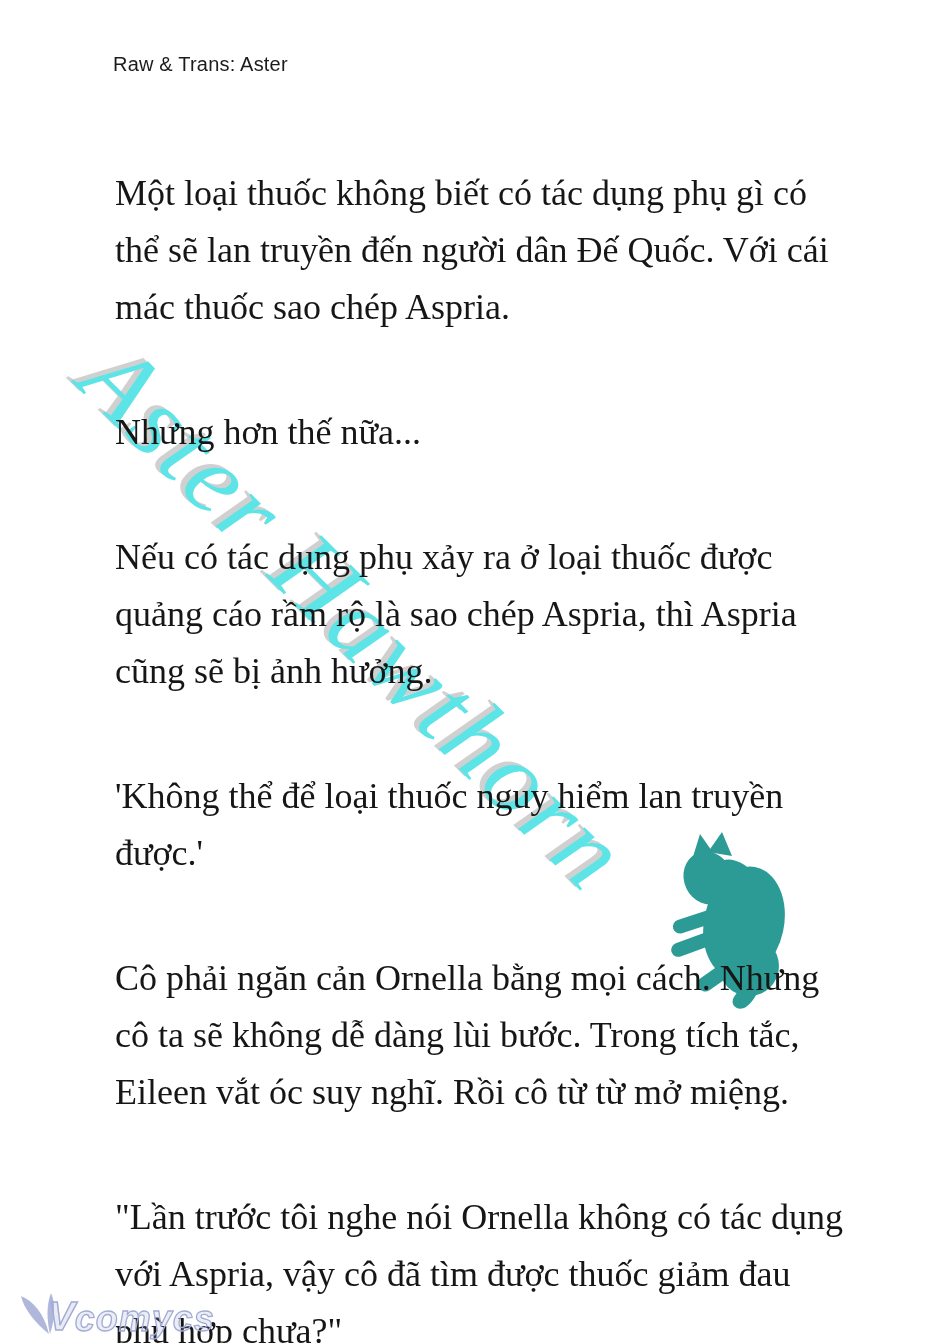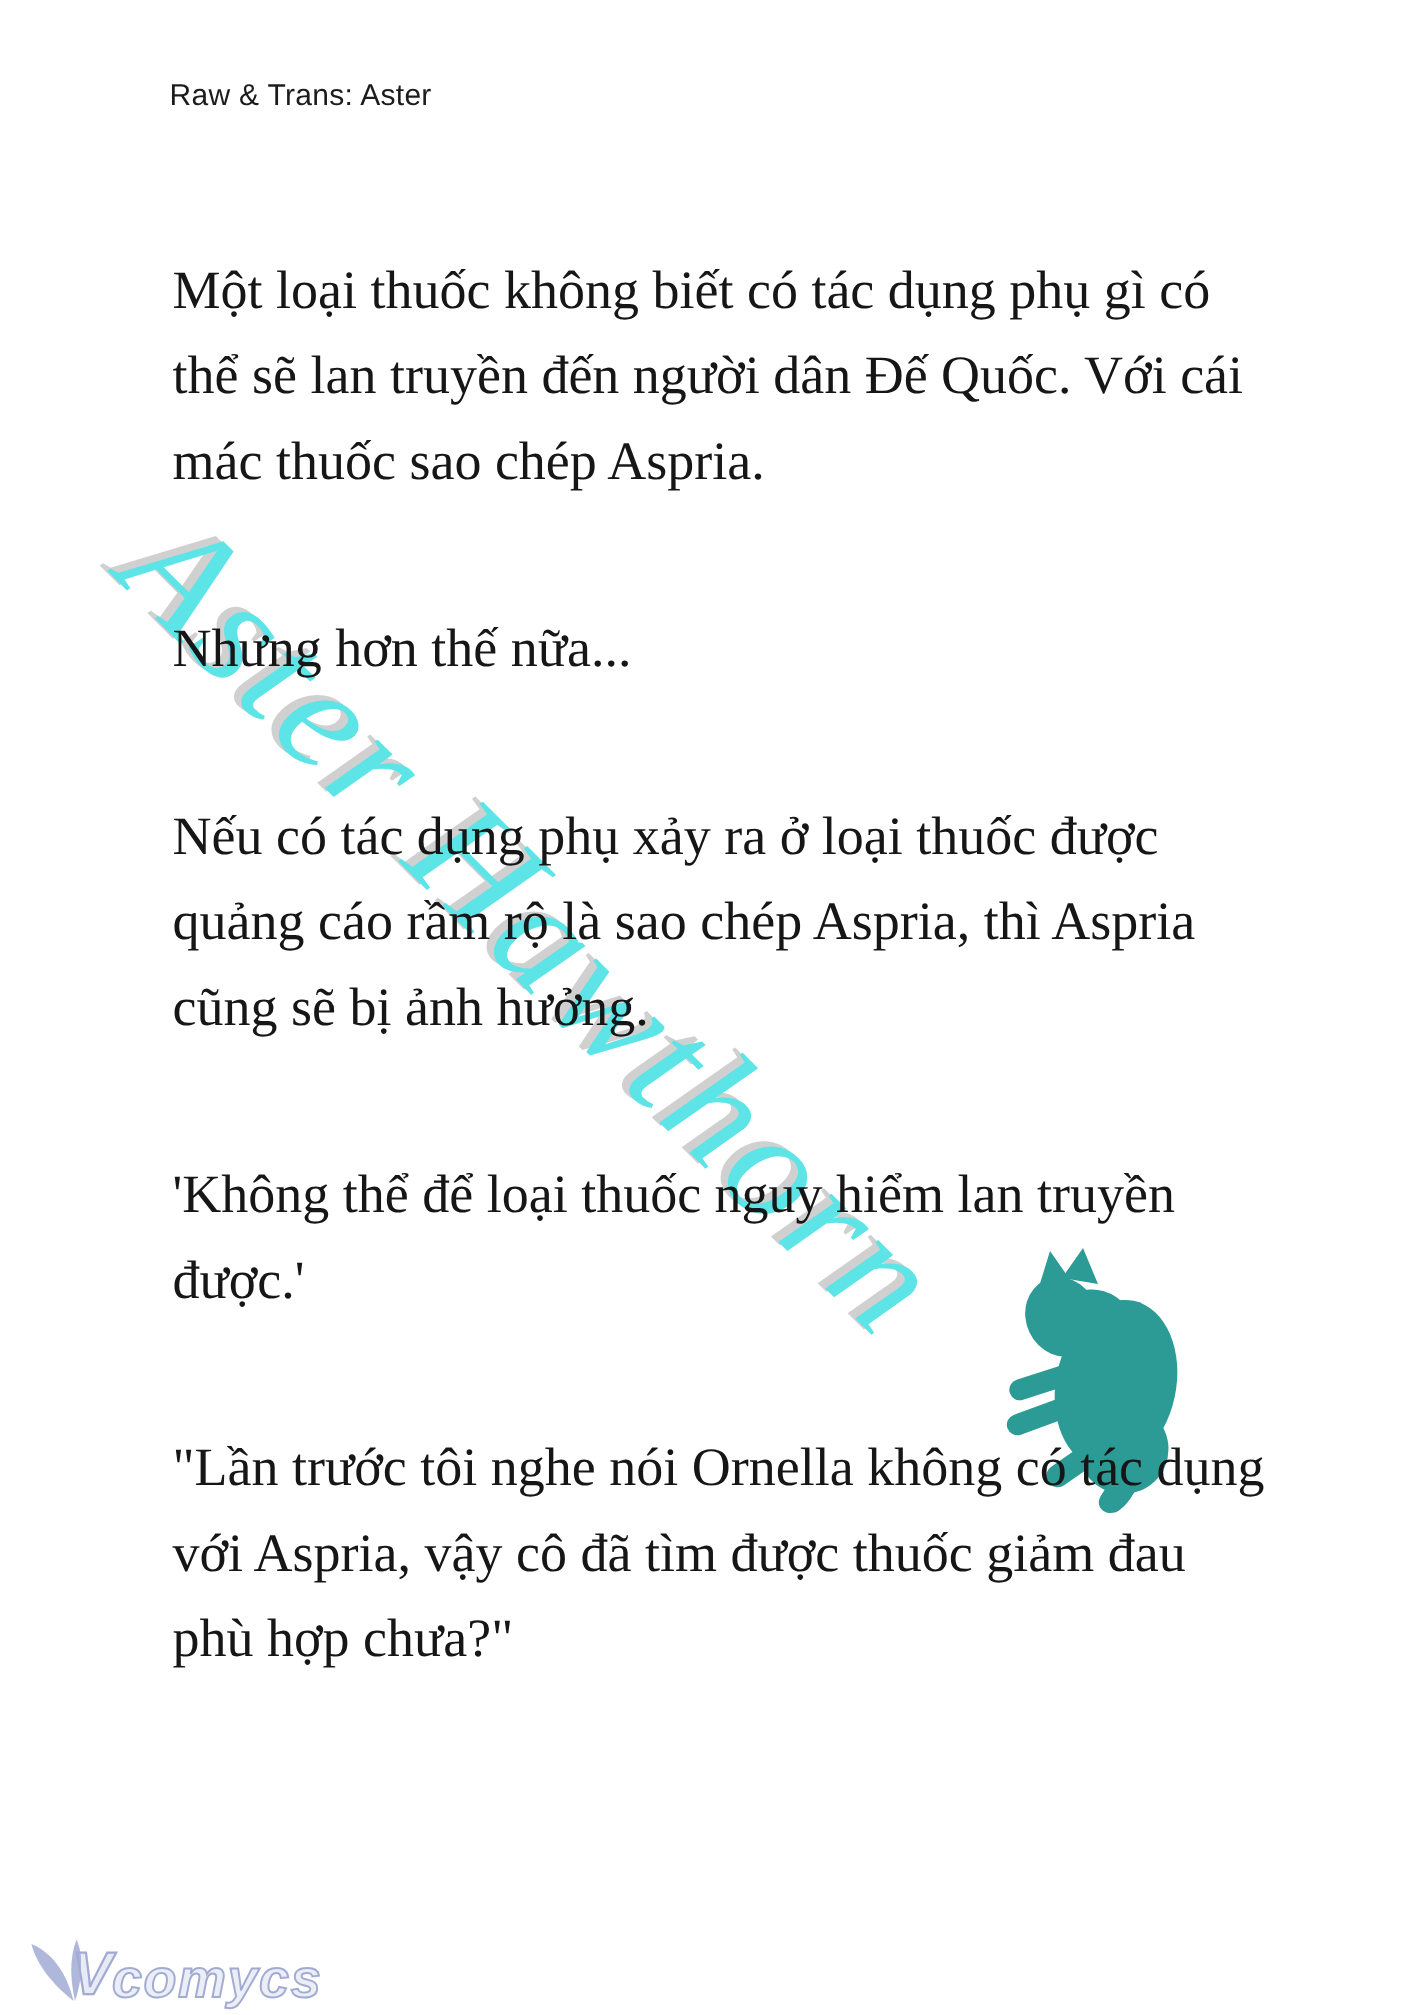--- a/index.html
+++ b/index.html
@@ -77,20 +77,21 @@
       <rect x="18" y="108" width="54" height="14" rx="7" transform="rotate(-20 45 115)"></rect>
       <rect x="42" y="138" width="52" height="15" rx="7.5" transform="rotate(-35 68 145)"></rect>
     </g>
   </svg>
 
   <div class="content">
     <p>Một loại thuốc không biết có tác dụng phụ gì có thể sẽ lan truyền đến người dân Đế Quốc. Với cái mác thuốc sao chép Aspria.</p>
     <p>Nhưng hơn thế nữa...</p>
     <p>Nếu có tác dụng phụ xảy ra ở loại thuốc được quảng cáo rầm rộ là sao chép Aspria, thì Aspria cũng sẽ bị ảnh hưởng.</p>
     <p>'Không thể để loại thuốc nguy hiểm lan truyền được.'</p>
+    <p>Cô phải ngăn cản Ornella bằng mọi cách. Nhưng cô ta sẽ không dễ dàng lùi bước. Trong tích tắc, Eileen vắt óc suy nghĩ. Rồi cô từ từ mở miệng.</p>
     <p>"Lần trước tôi nghe nói Ornella không có tác dụng với Aspria, vậy cô đã tìm được thuốc giảm đau phù hợp chưa?"</p>
   </div>
 
   <div class="logo">
     <svg class="leaf" viewBox="0 0 34 44" aria-hidden="true">
       <g fill="currentColor" opacity="0.85">
         <path d="M1 4 C13 9 24 21 29 42 C15 31 4 17 1 4 Z"></path>
         <path d="M31 1 C26 14 27 28 30 42 C35 27 36 12 31 1 Z"></path>
       </g>
     </svg>

